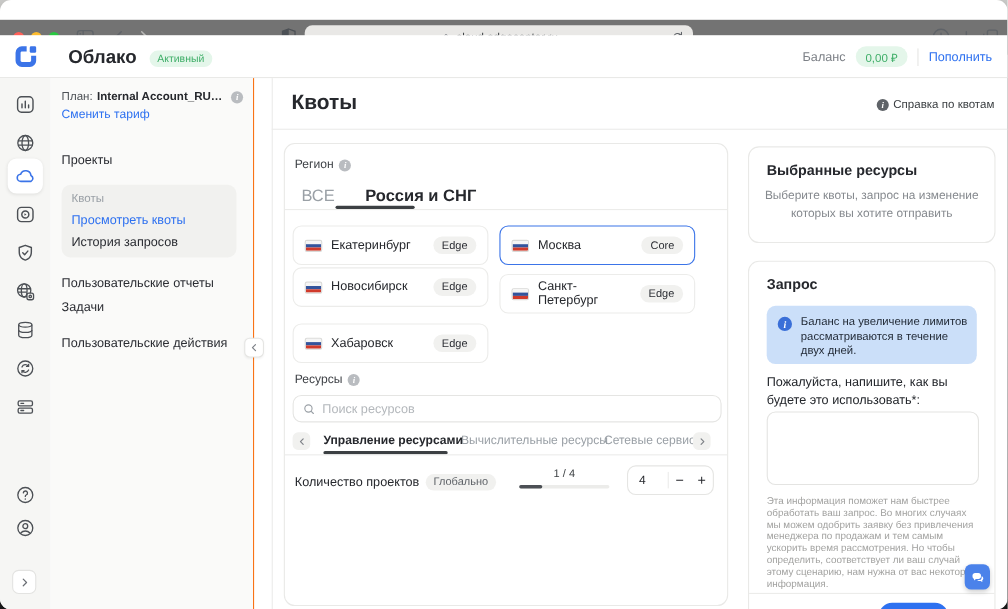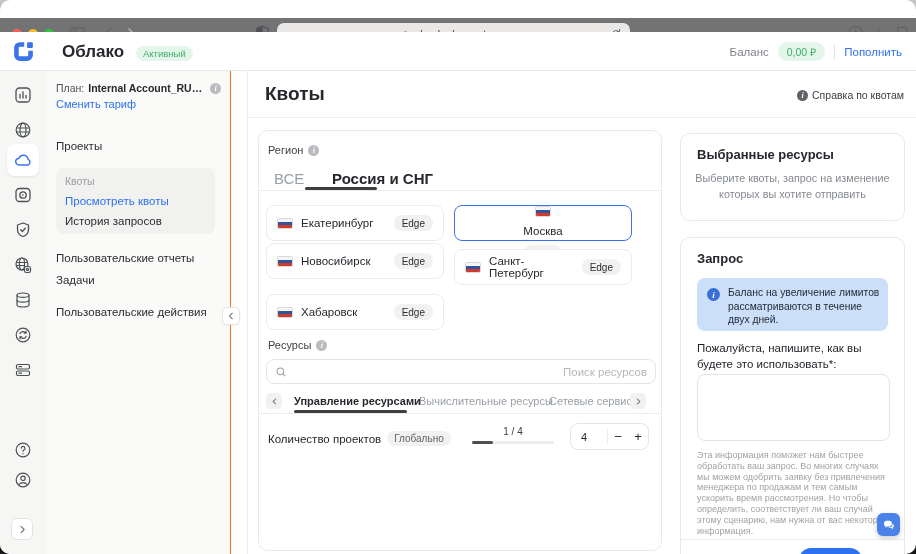--- a/index.html
+++ b/index.html
@@ -73,31 +73,31 @@
   .main-card{position:absolute;left:258px;top:130px;width:404px;height:421px;background:#fff;border:1px solid #e9e9e7;border-radius:10px;}
   .region-label{position:absolute;left:9px;top:13px;display:flex;align-items:center;gap:5px;font-size:11px;color:#3f4247;}
   .rtab{position:absolute;top:39px;font-size:15px;cursor:pointer;}
   .rtab.t0{left:15px;color:#9aa0a6;}
   .rtab.t1{left:49px;color:#26282d;font-weight:bold;padding-left:24px;}
   .rtab-underline{position:absolute;left:46px;top:56px;width:72px;height:2.5px;background:#3c4043;border-radius:2px;}
   .rtabs-border{position:absolute;left:0;right:0;top:58.5px;height:1px;background:#ececea;}
 
   .city-card{position:absolute;width:178px;height:36px;border:1px solid #ececea;border-radius:8px;background:#fff;
     display:flex;align-items:center;padding:0 10px;gap:8px;cursor:pointer;}
-  .city-card.selected{border:1.5px solid #3b74e8;flex-direction:column;}
+  .city-card.selected{border:1.5px solid #3b74e8;}
   .flag{width:16px;height:11px;border-radius:2px;overflow:hidden;border:0.5px solid #d9d9d7;flex:none;display:flex;flex-direction:column;}
   .flag i{flex:1;display:block;}
   .flag .w{background:#f5f5f5}.flag .b{background:#33549c}.flag .r{background:#d03a2b}
   .city-name{font-size:11.5px;color:#26282d;flex:1;}
   .tier-badge{background:#f1f1ef;color:#2b2d33;font-size:10px;padding:2.5px 8px;border-radius:9px;}
 
   .resources-label{position:absolute;left:9px;top:208px;display:flex;align-items:center;gap:5px;font-size:11px;color:#3f4247;}
   .search-box{position:absolute;left:7px;top:228px;width:390px;height:25px;border:1px solid #e5e5e3;border-radius:8px;
     display:flex;align-items:center;padding:0 8px;gap:6px;background:#fff;}
-  .search-box input{border:none;outline:none;flex:1;font-size:11.5px;font-family:inherit;color:#2b2d33;background:transparent;text-align:right;}
+  .search-box input{border:none;outline:none;flex:1;font-size:11.5px;font-family:inherit;color:#2b2d33;background:transparent;}
   .search-box input::placeholder{color:#b4b8bc;}
 
   .scroll-btn{position:absolute;width:16px;height:16px;background:#f1f1ef;border-radius:5px;display:flex;
     align-items:center;justify-content:center;color:#7d8187;cursor:pointer;}
   .res-tab{position:absolute;top:264px;font-size:11px;color:#9aa0a6;cursor:pointer;white-space:nowrap;}
   .res-tab.active{color:#26282d;font-weight:bold;}
   .res-underline{position:absolute;left:35px;top:279px;width:113px;height:2.5px;background:#3c4043;border-radius:2px;}
   .res-border{position:absolute;left:0;right:0;top:281.5px;height:1px;background:#ececea;}
 
   .quota-name{position:absolute;left:9px;top:300px;display:flex;align-items:center;gap:6px;font-size:11.5px;color:#26282d;}

